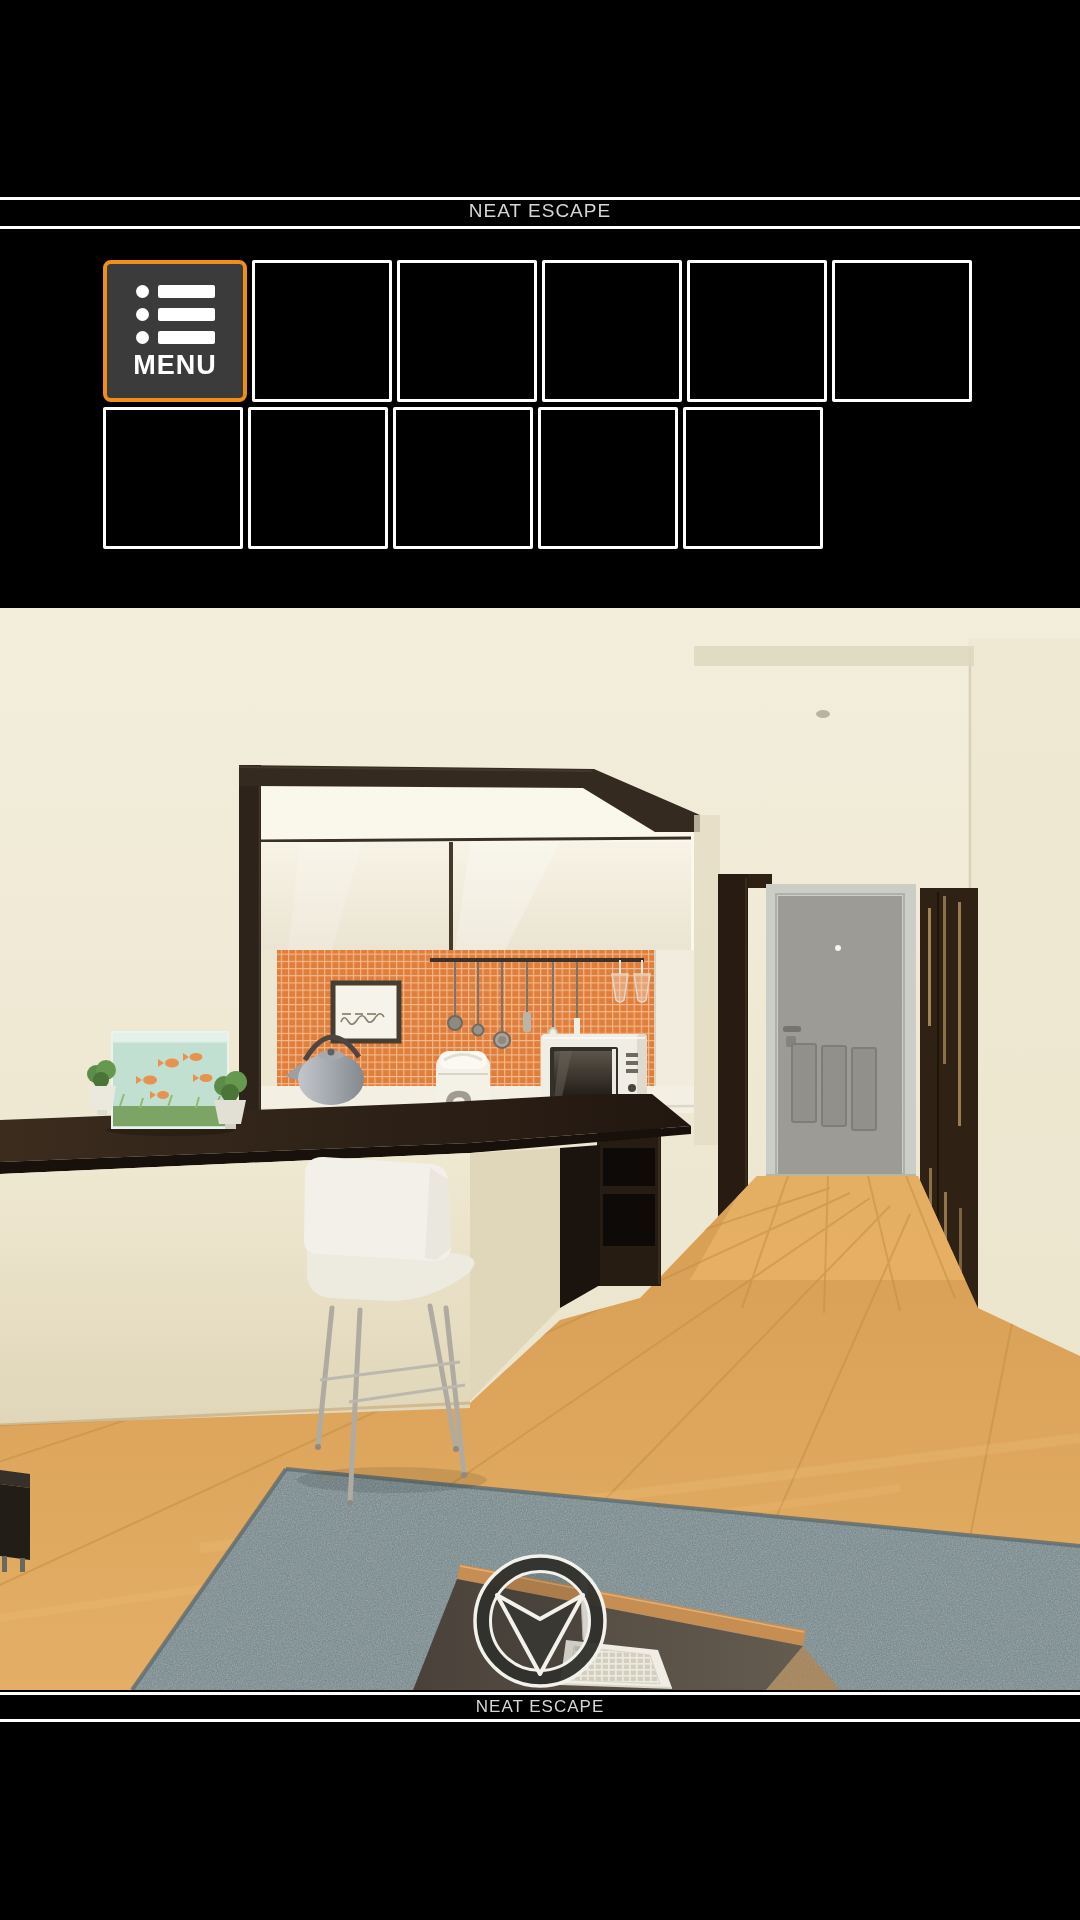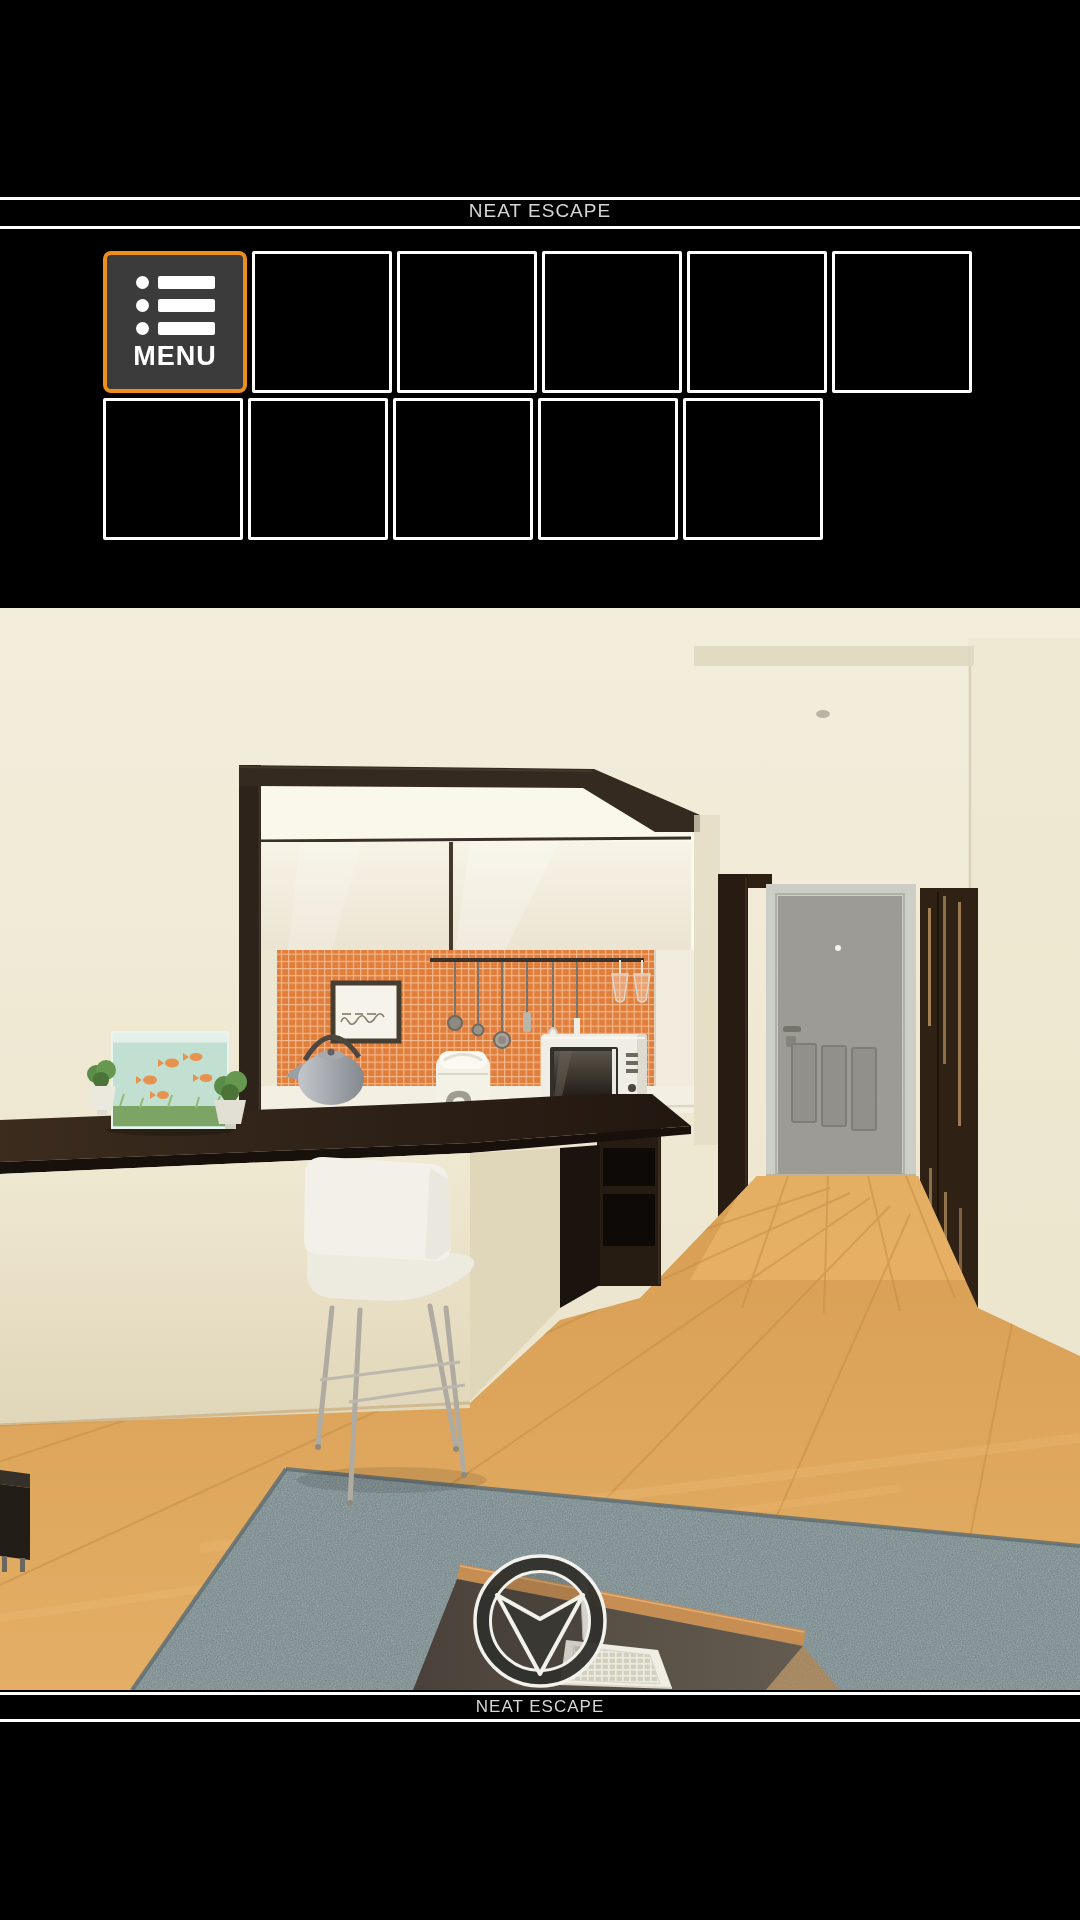--- a/index.html
+++ b/index.html
@@ -7,21 +7,21 @@
           font-family:"Liberation Sans", sans-serif;margin:0 auto;}
   .rule{position:absolute;left:0;width:1080px;height:3px;background:#fff;}
   .banner-text{position:absolute;left:0;width:1080px;text-align:center;color:#D6D6D6;
                font-size:19px;letter-spacing:1px;}
   #banner-top-text{top:200px;}
   #banner-bottom-text{top:1697px;font-size:17px;}
   #rule-t1{top:197px;} #rule-t2{top:226px;}
   #rule-b1{top:1692px;} #rule-b2{top:1719px;}
 
   
-  #inv{position:absolute;left:103px;top:251px;display:flex;flex-direction:column;gap:5px;}
+  #inv{position:absolute;left:103px;top:260px;display:flex;flex-direction:column;gap:5px;}
   .inv-row{display:flex;gap:5px;}
   .slot{width:134px;height:136px;background:#000;border:3px solid #fff;border-radius:2px;}
   .tool-btn{width:136px;height:134px;background:#3B3B3B;border:4px solid #EE8E1B;border-radius:8px;
             display:flex;flex-direction:column;align-items:center;justify-content:center;cursor:pointer;}
   .tool-label{color:#fff;font-weight:bold;font-size:27px;letter-spacing:1px;margin-top:6px;
               font-family:"Liberation Sans", sans-serif;}
   .mi{display:flex;flex-direction:column;gap:10px;margin-top:4px;}
   .mi-row{display:flex;align-items:center;gap:9px;}
   .mi-dot{width:13px;height:13px;border-radius:50%;background:#fff;}
   .mi-bar{width:57px;height:13px;background:#fff;border-radius:2px;}

